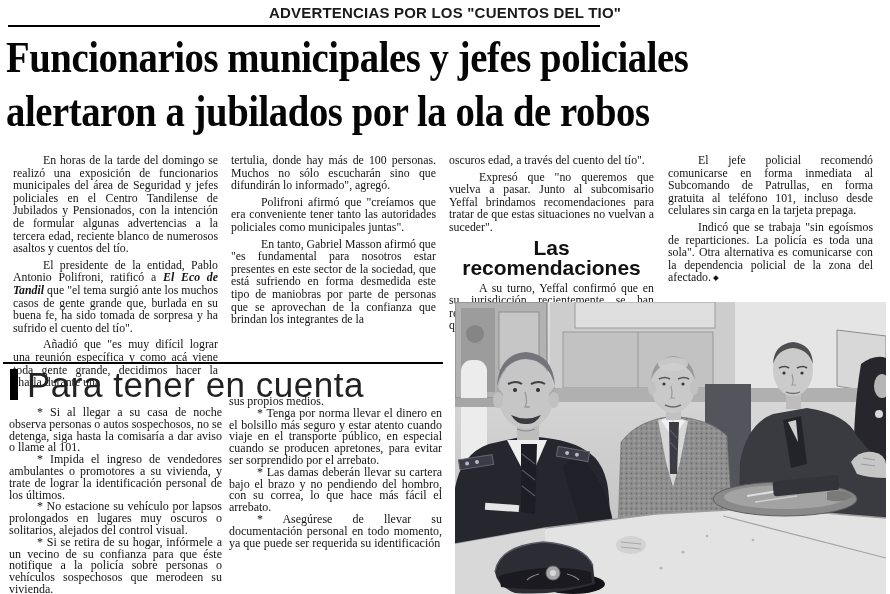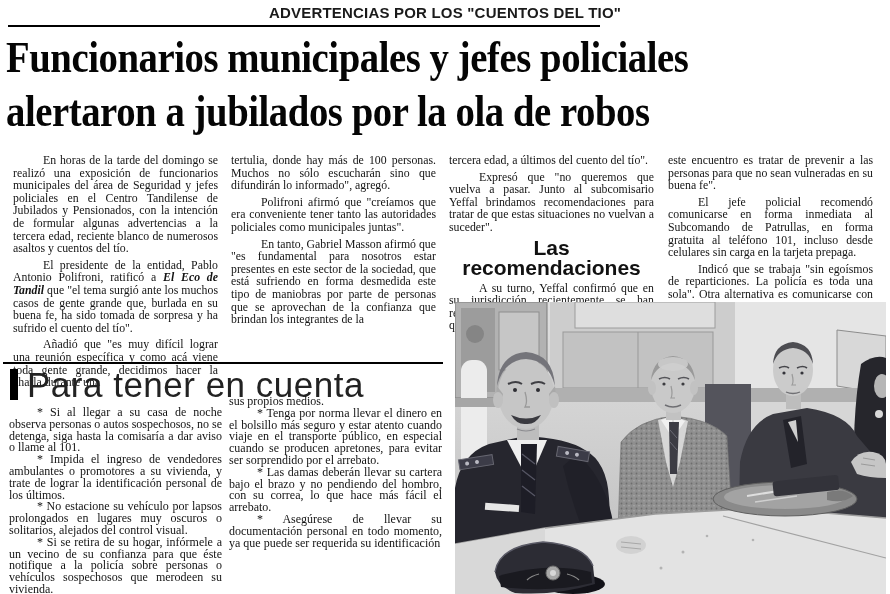--- a/index.html
+++ b/index.html
@@ -61,28 +61,27 @@
     <p class="ind">Añadió que "es muy difícil lograr una reunión específica y como acá viene toda gente grande, decidimos hacer la charla durante una</p>
   </div>
 
   <div class="col" id="c2">
     <p>tertulia, donde hay más de 100 personas. Muchos no sólo escucharán sino que difundirán lo informado", agregó.</p>
     <p class="ind">Polifroni afirmó que "creíamos que era conveniente tener tanto las autoridades policiales como municipales juntas".</p>
     <p class="ind">En tanto, Gabriel Masson afirmó que "es fundamental para nosotros estar presentes en este sector de la sociedad, que está sufriendo en forma desmedida este tipo de maniobras por parte de personas que se aprovechan de la confianza que brindan los integrantes de la</p>
   </div>
 
   <div class="col" id="c3">
-    <p>tercera edad, a últimos del cuento del tío".</p>
+    <p>oscuros edad, a través del cuento del tío".</p>
     <p class="ind">Expresó que "no queremos que vuelva a pasar. Junto al subcomisario Yeffal brindamos recomendaciones para tratar de que estas situaciones no vuelvan a suceder".</p>
     <p class="subhead">Las recomendaciones</p>
     <p class="ind">A su turno, Yeffal confirmó que en su jurisdicción recientemente se han registrado tres cuentos del tío, reiterando que "la idea de</p>
   </div>
 
   <div class="col" id="c4">
-    <p>este encuentro es tratar de prevenir a las personas para que no sean vulneradas en su buena fe".</p>
     <p class="ind">El jefe policial recomendó comunicarse en forma inmediata al Subcomando de Patrullas, en forma gratuita al teléfono 101, incluso desde celulares sin carga en la tarjeta prepaga.</p>
     <p class="ind"><span>Indicó que se trabaja "sin egoísmos de reparticiones. La policía es toda una sola". Otra alternativa es comunicarse con la dependencia policial de la zona del afectado.</span><span class="endmark">◆</span></p>
   </div>
 
   <div class="box-rule"></div>
   <div class="box-head">
     <div class="box-bar"></div>
     <div class="box-title">Para tener en cuenta</div>
   </div>
 

